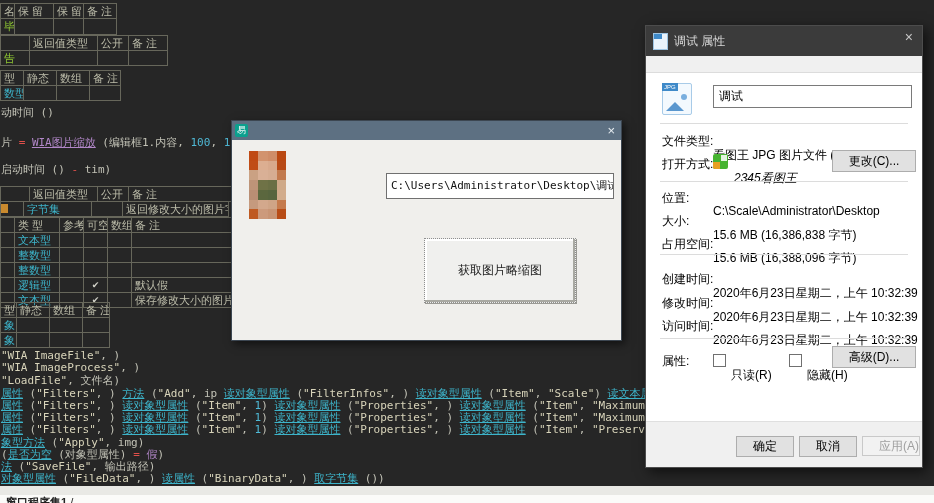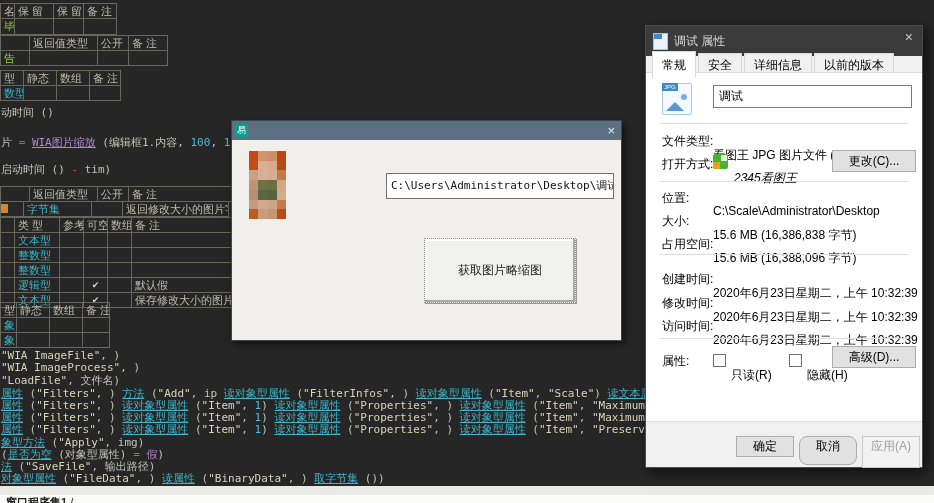--- a/index.html
+++ b/index.html
@@ -273,26 +273,20 @@
 
   <div class="dlg">
     <div class="dlg-title">
       <div class="mini-icon">
           <i></i>
         </div>
       <span class="dlg-title-text">调试 属性</span>
       <span class="dlg-close">×</span>
     </div>
 
-    <div class="tabs">
-      <div class="tab active">常规</div>
-      <div class="tab">安全</div>
-      <div class="tab">详细信息</div>
-      <div class="tab">以前的版本</div>
-    </div>
     <div class="dlg-page"></div>
 
     <div class="file-icon">
       <span class="tag">JPG</span>
       <span class="sun"></span>
         <span class="hill"></span>
     </div>
     <div class="namebox">调试</div>
 
     <div class="sep" style="top:97px;"></div>
@@ -334,18 +328,18 @@
 
     <div class="lbl" style="top:327px;">属性:</div>
     <div class="cb" style="left:67px;top:328px;"></div>
     <div class="val" style="left:85px;top:327px;">只读(R)</div>
     <div class="cb" style="left:143px;top:328px;"></div>
     <div class="val" style="left:161px;top:327px;">隐藏(H)</div>
     <div class="winbtn" style="left:186px;top:320px;width:84px;height:22px;line-height:20px;">高级(D)...</div>
 
     <div class="dlg-footer">
       <div class="winbtn" style="left:90px;top:14px;width:58px;height:21px;line-height:19px;">确定</div>
-      <div class="winbtn" style="left:153px;top:14px;width:58px;height:29px;line-height:19px;border-radius:8px;">取消</div>
-      <div class="winbtn btn-disabled" style="left:216px;top:14px;width:58px;height:32px;line-height:19px;">应用(A)</div>
+      <div class="winbtn" style="left:153px;top:14px;width:58px;height:21px;line-height:19px;">取消</div>
+      <div class="winbtn btn-disabled" style="left:216px;top:14px;width:58px;height:20px;line-height:19px;text-align:right;">应用(A)</div>
     </div>
   </div>
 
 </div>
 
 </body></html>

